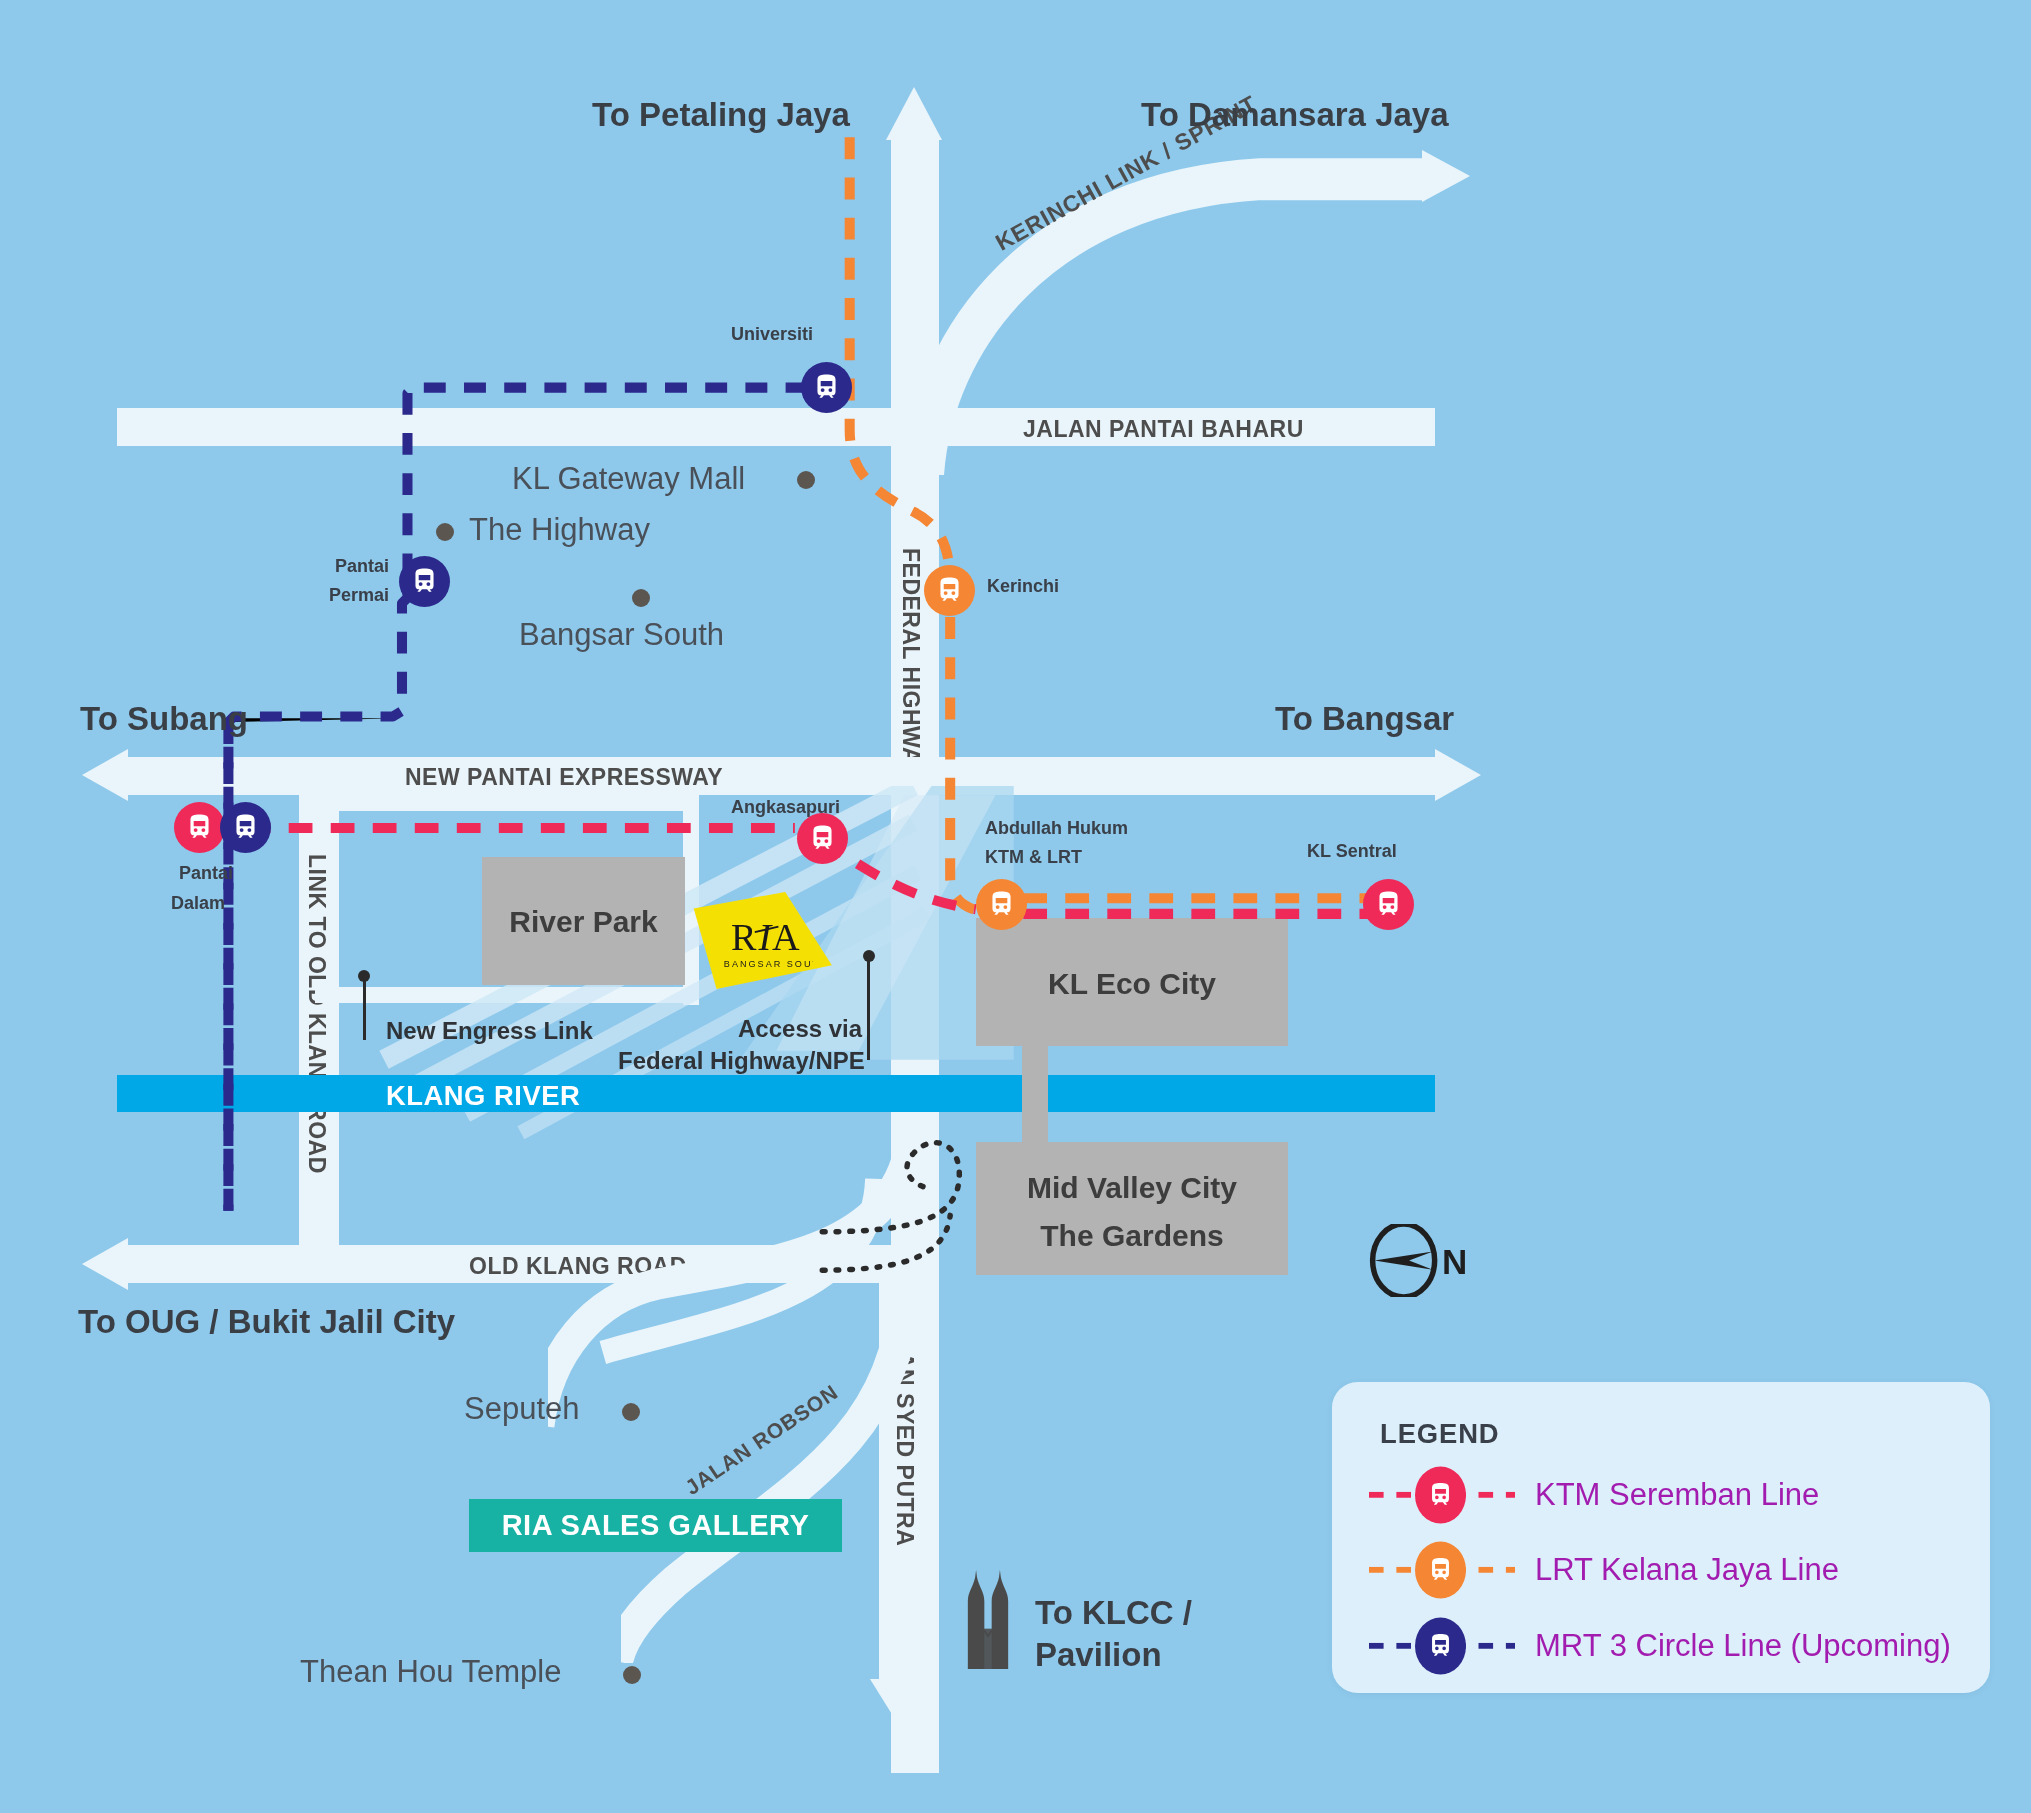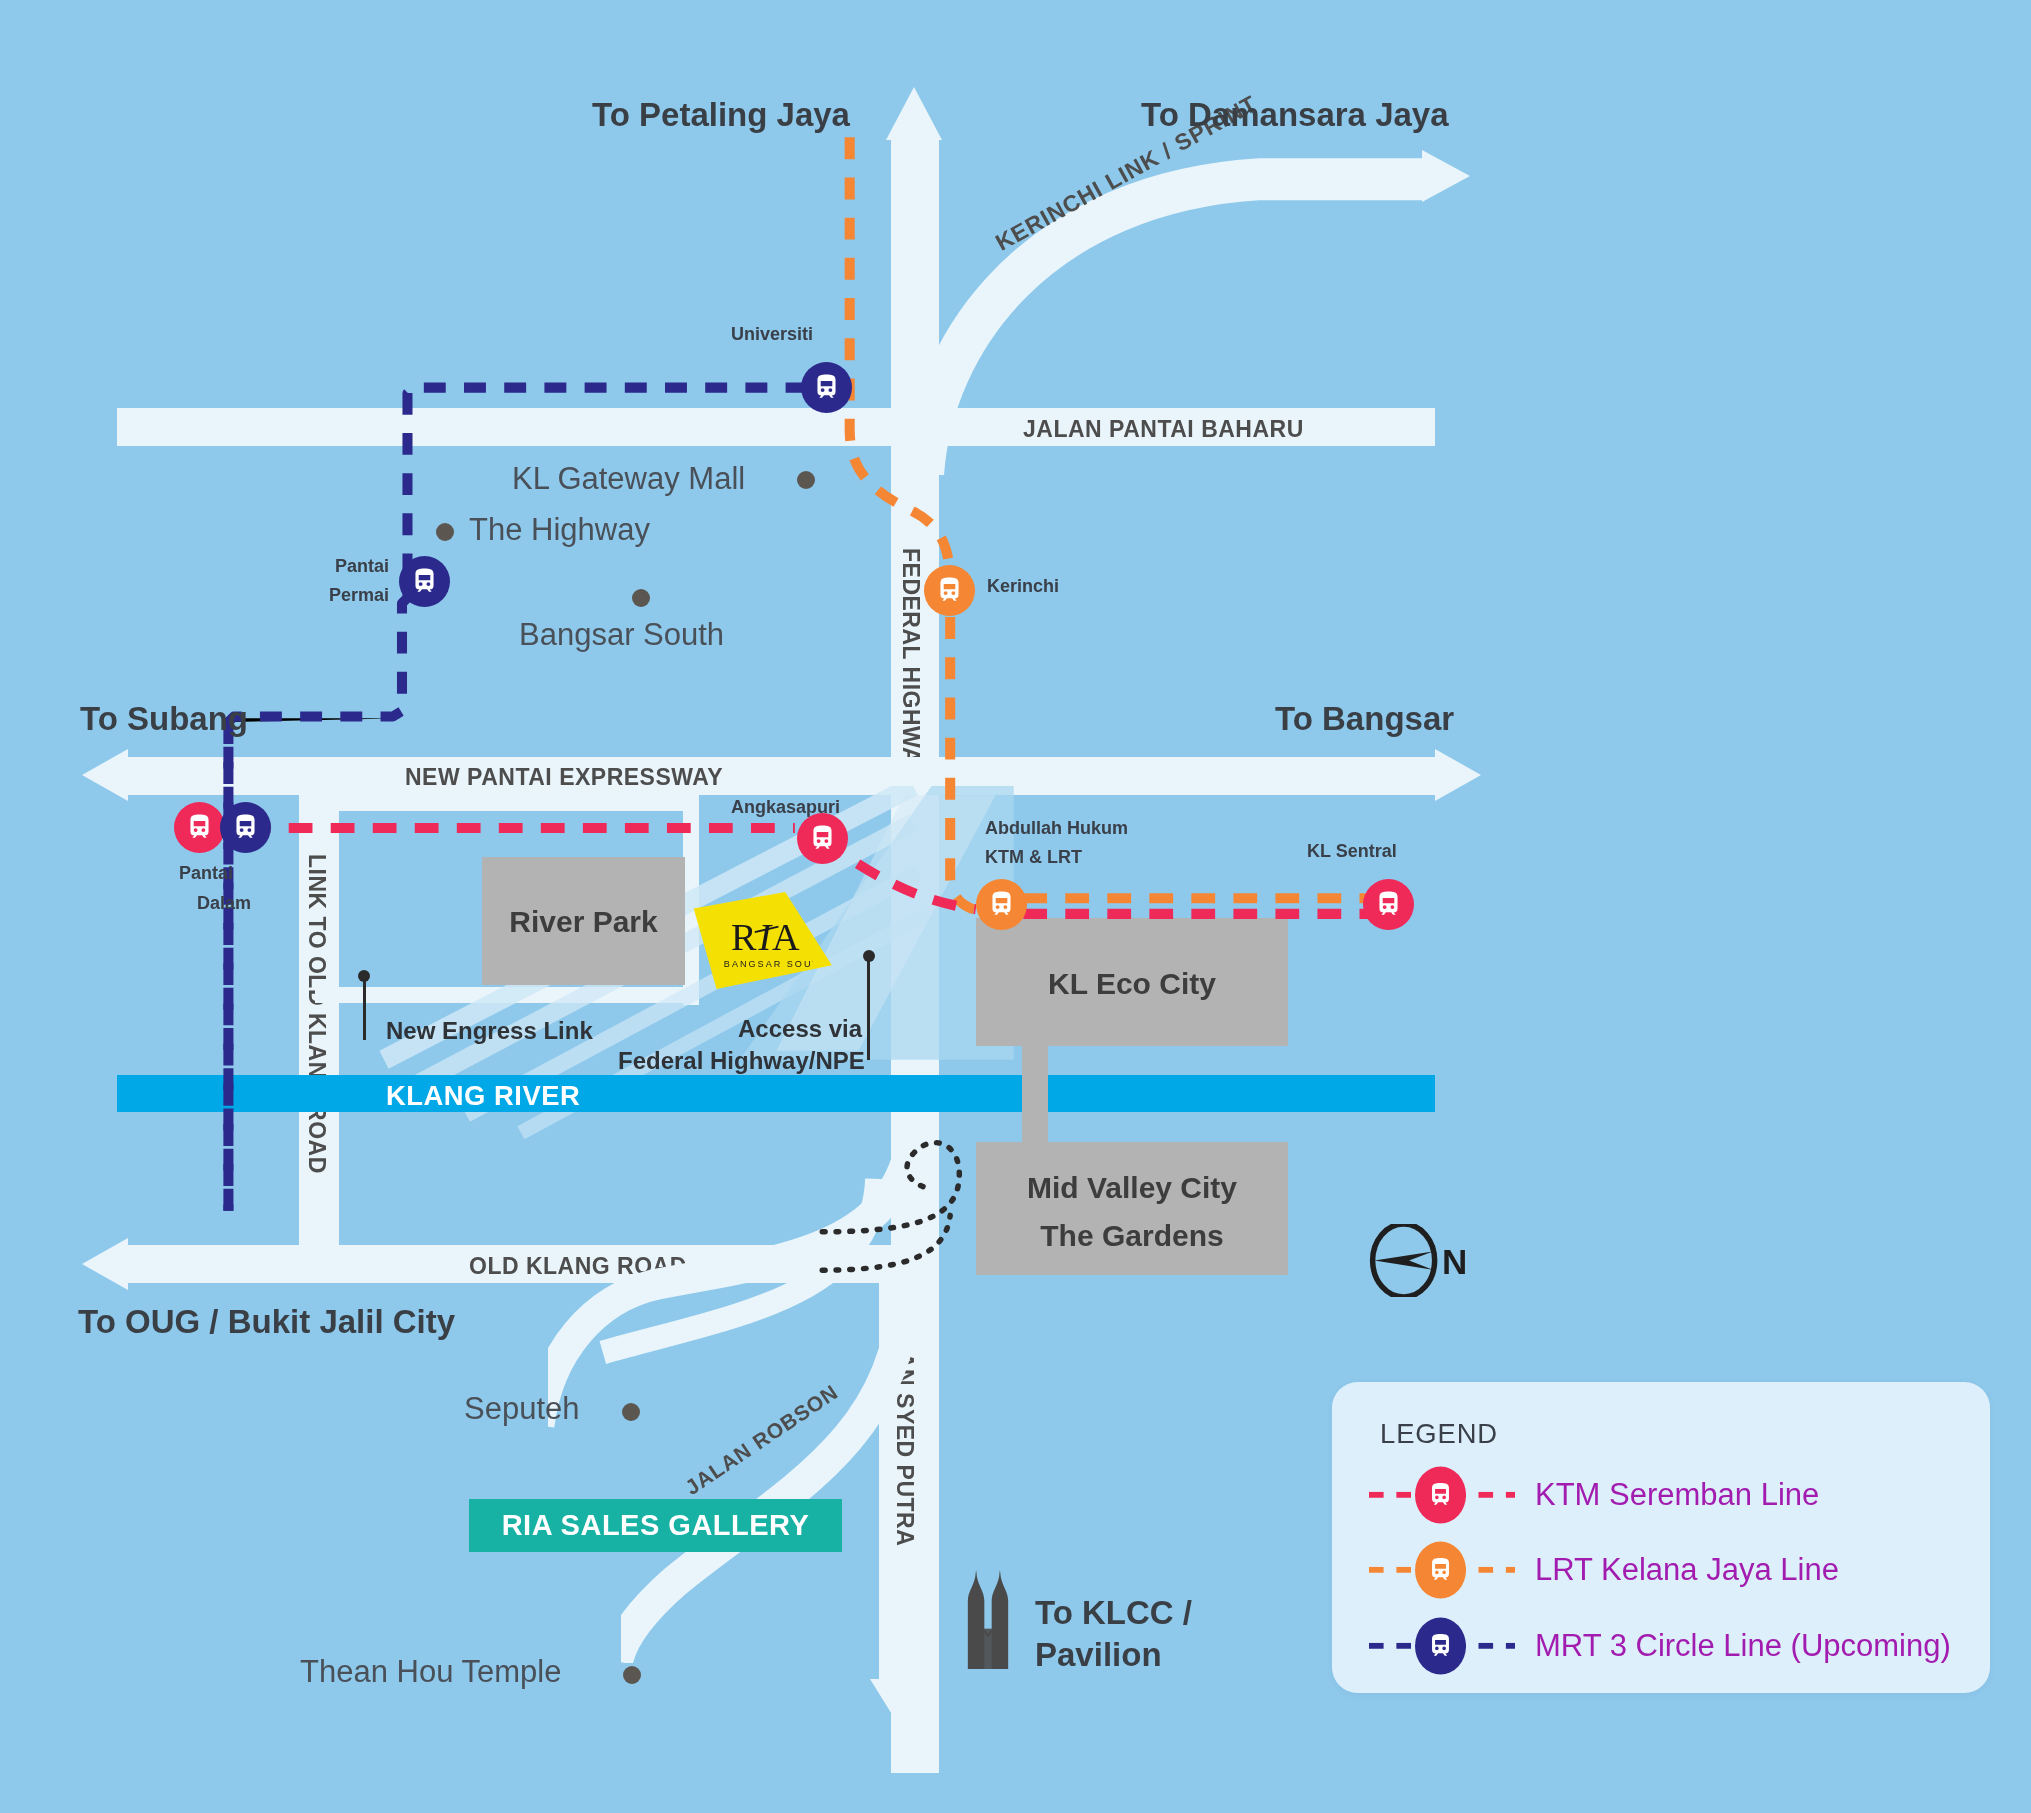--- a/index.html
+++ b/index.html
@@ -40,21 +40,21 @@
   .station svg{width:31px;height:31px;}
   .st-label{
     position:absolute;color:#3a4049;font-weight:600;font-size:18px;white-space:nowrap;line-height:1.12;
   }
   .st-label.bold{font-weight:700;}
   .legend{
     position:absolute;background:#ddeffb;border-radius:25.6px;
     box-shadow:0 1.8px 7.3px rgba(0,0,0,.05);
   }
   .legend-title{
-    position:absolute;color:#3a4049;font-weight:400;font-size:27.4px;letter-spacing:0.9px;
+    position:absolute;color:#3a4049;font-weight:700;font-size:27.4px;letter-spacing:0.9px;
   }
   .legend-row{position:absolute;display:flex;align-items:center;}
   .legend-text{color:#a21caf;font-size:31px;font-weight:500;white-space:nowrap;margin-left:20px;}
   .legend-icon{position:relative;width:146px;height:55px;display:flex;align-items:center;}
   .legend-dashes{position:absolute;top:50%;left:0;width:146px;height:6.4px;transform:translateY(-50%);}
   .legend-badge{
     position:absolute;left:46px;top:50%;transform:translateY(-50%);
     width:51px;height:57px;border-radius:50%;
     display:flex;align-items:center;justify-content:center;z-index:2;
   }
@@ -235,21 +235,21 @@
     <svg viewBox="0 0 24 24">
       <path fill="#fff" d="M12 2c-4 0-7 .5-7 4v9a3 3 0 0 0 3 3l-1.5 2h2l1.5-2h4l1.5 2h2L16 18a3 3 0 0 0 3-3V6c0-3.5-3-4-7-4zm-4.5 5h9v4h-9V7zM9 15.5a1.5 1.5 0 1 1 0-3 1.5 1.5 0 0 1 0 3zm6 0a1.5 1.5 0 1 1 0-3 1.5 1.5 0 0 1 0 3z"></path>
     </svg>
   </div>
   <div class="station" style="left:220px;top:802px;background:#2b2a8c;">
     <svg viewBox="0 0 24 24">
       <path fill="#fff" d="M12 2c-4 0-7 .5-7 4v9a3 3 0 0 0 3 3l-1.5 2h2l1.5-2h4l1.5 2h2L16 18a3 3 0 0 0 3-3V6c0-3.5-3-4-7-4zm-4.5 5h9v4h-9V7zM9 15.5a1.5 1.5 0 1 1 0-3 1.5 1.5 0 0 1 0 3zm6 0a1.5 1.5 0 1 1 0-3 1.5 1.5 0 0 1 0 3z"></path>
     </svg>
   </div>
   <div class="st-label" style="left:179px;top:863px;">Pantai</div>
-  <div class="st-label" style="left:197px;top:893px;">Dalam</div>
+  <div class="st-label" style="left:171px;top:893px;">Dalam</div>
 
   <div class="st-label" style="left:731px;top:797px;">Angkasapuri</div>
   <div class="station" style="left:797px;top:813px;background:#ef2958;">
     <svg viewBox="0 0 24 24">
       <path fill="#fff" d="M12 2c-4 0-7 .5-7 4v9a3 3 0 0 0 3 3l-1.5 2h2l1.5-2h4l1.5 2h2L16 18a3 3 0 0 0 3-3V6c0-3.5-3-4-7-4zm-4.5 5h9v4h-9V7zM9 15.5a1.5 1.5 0 1 1 0-3 1.5 1.5 0 0 1 0 3zm6 0a1.5 1.5 0 1 1 0-3 1.5 1.5 0 0 1 0 3z"></path>
     </svg>
   </div>
 
   <div class="st-label bold" style="left:985px;top:818px;">Abdullah Hukum</div>
   <div class="st-label bold" style="left:985px;top:847px;">KTM &amp; LRT</div>

